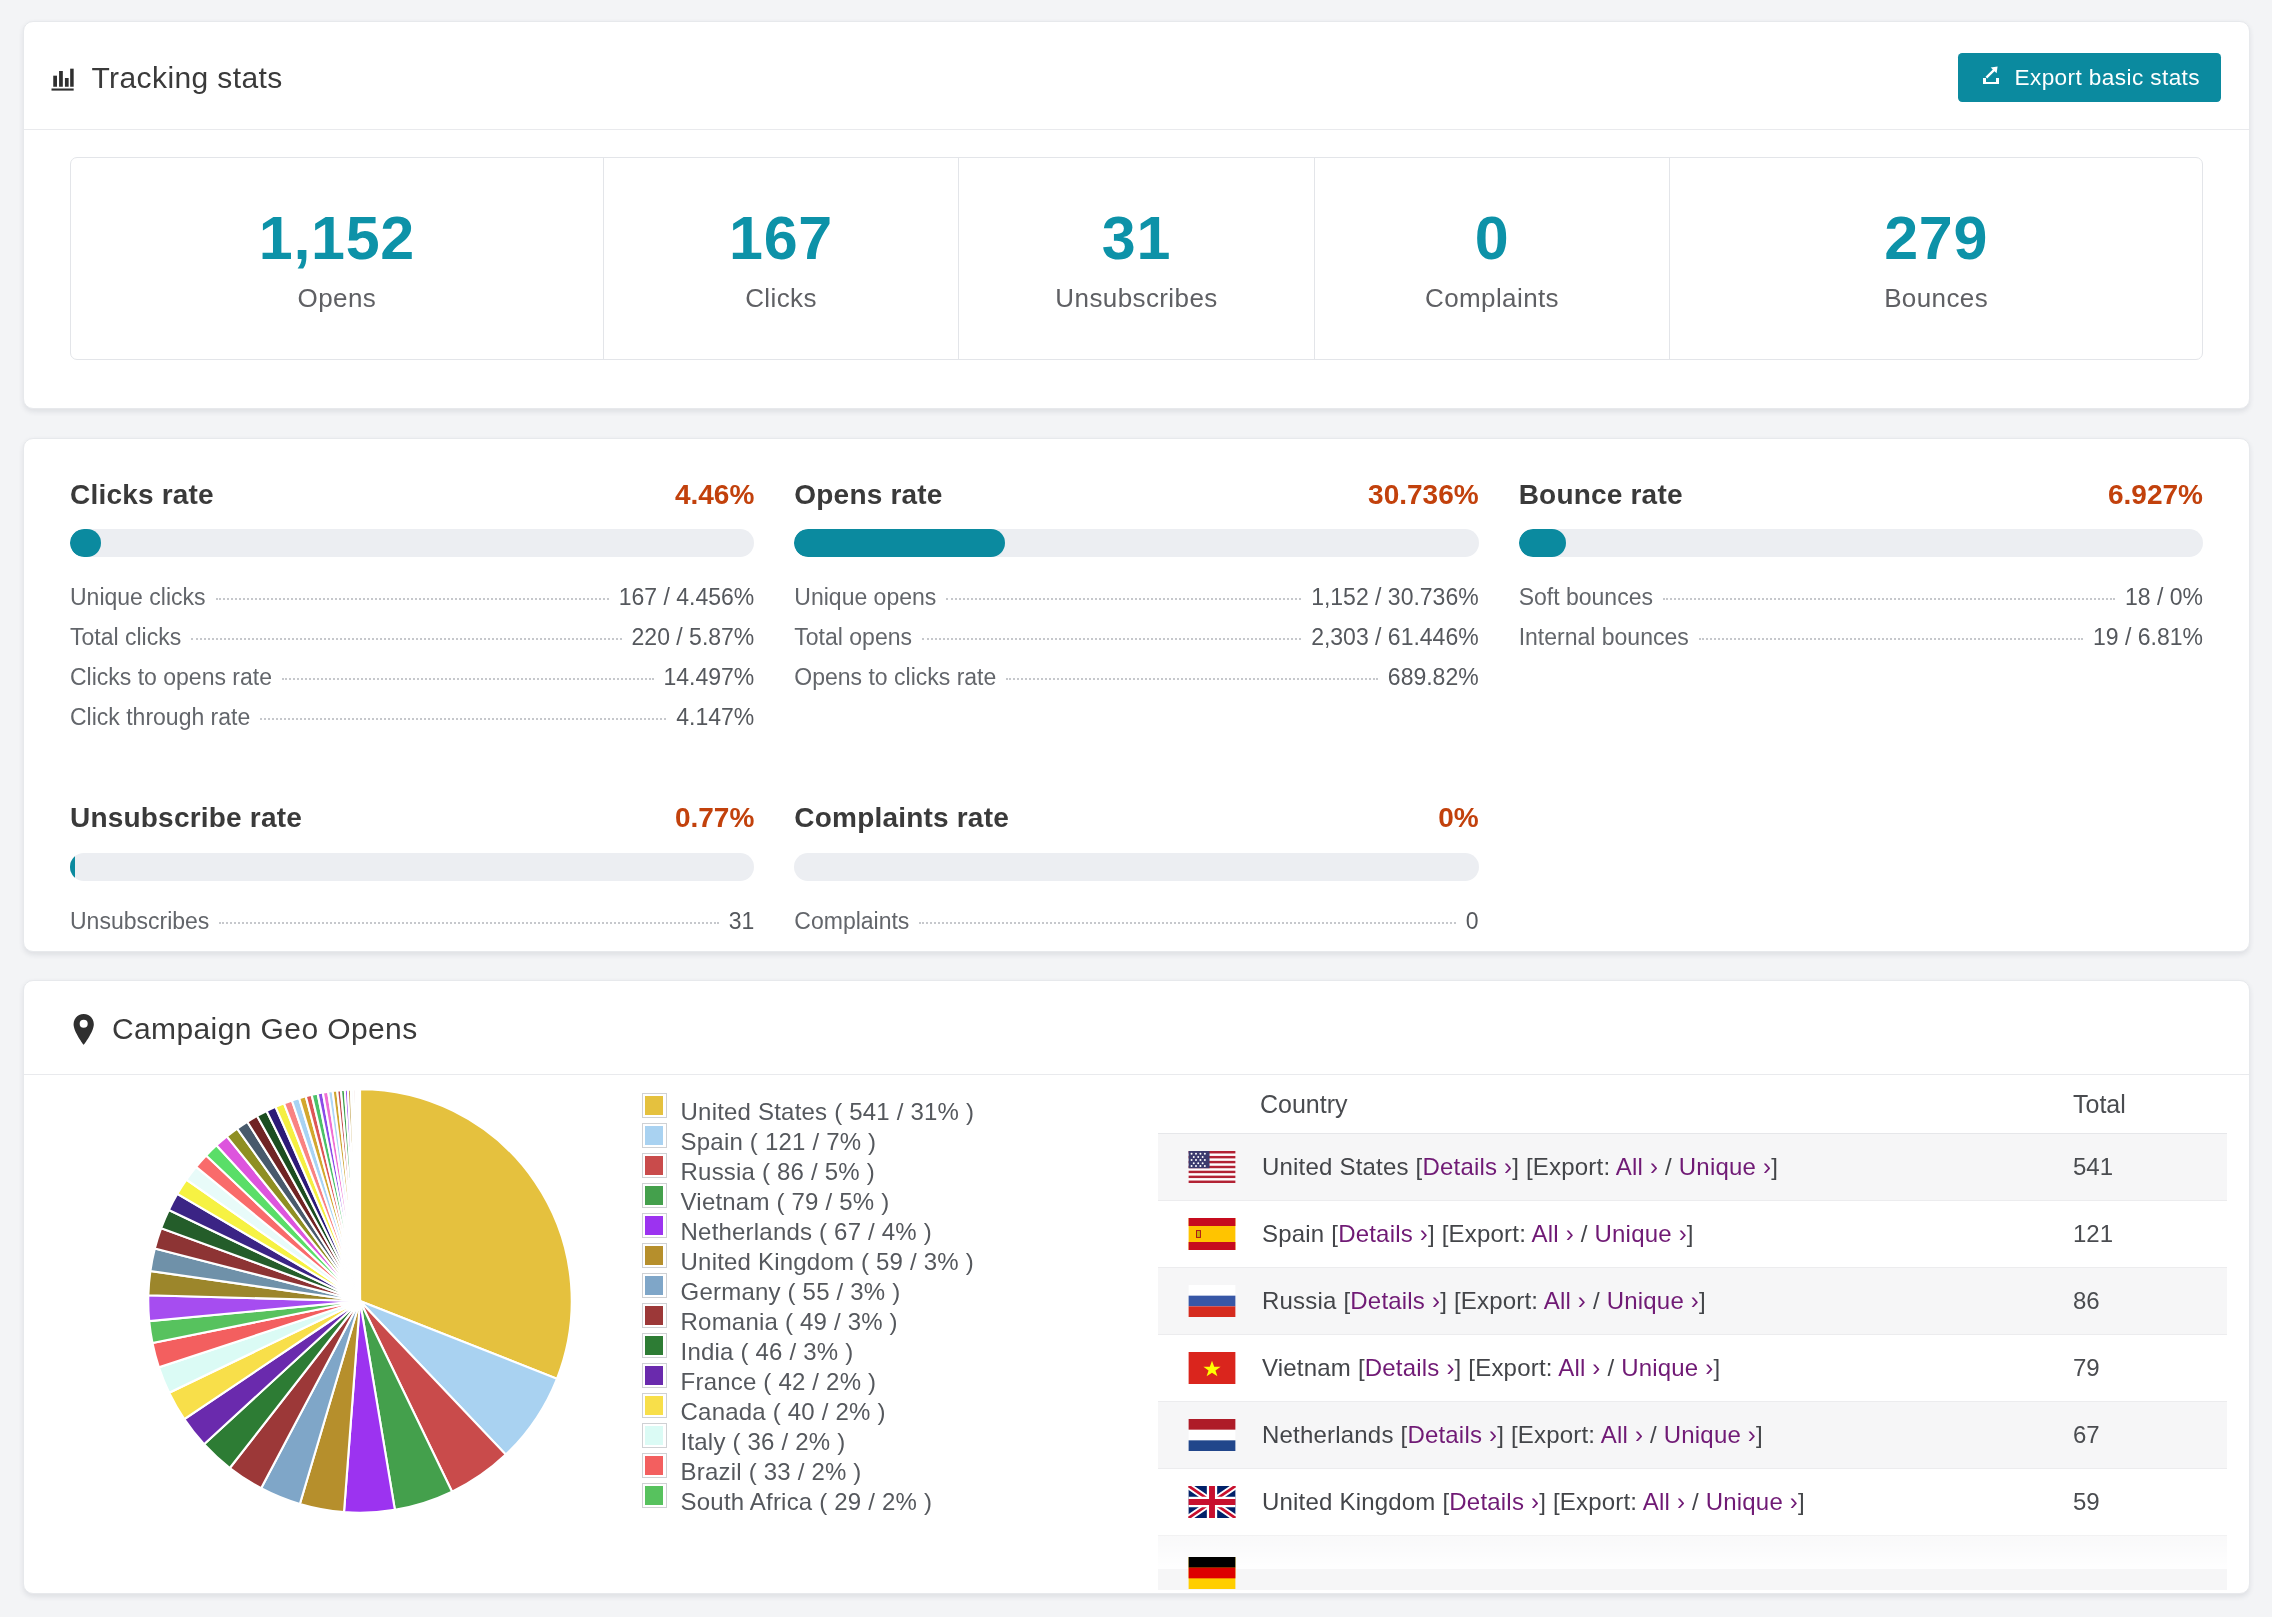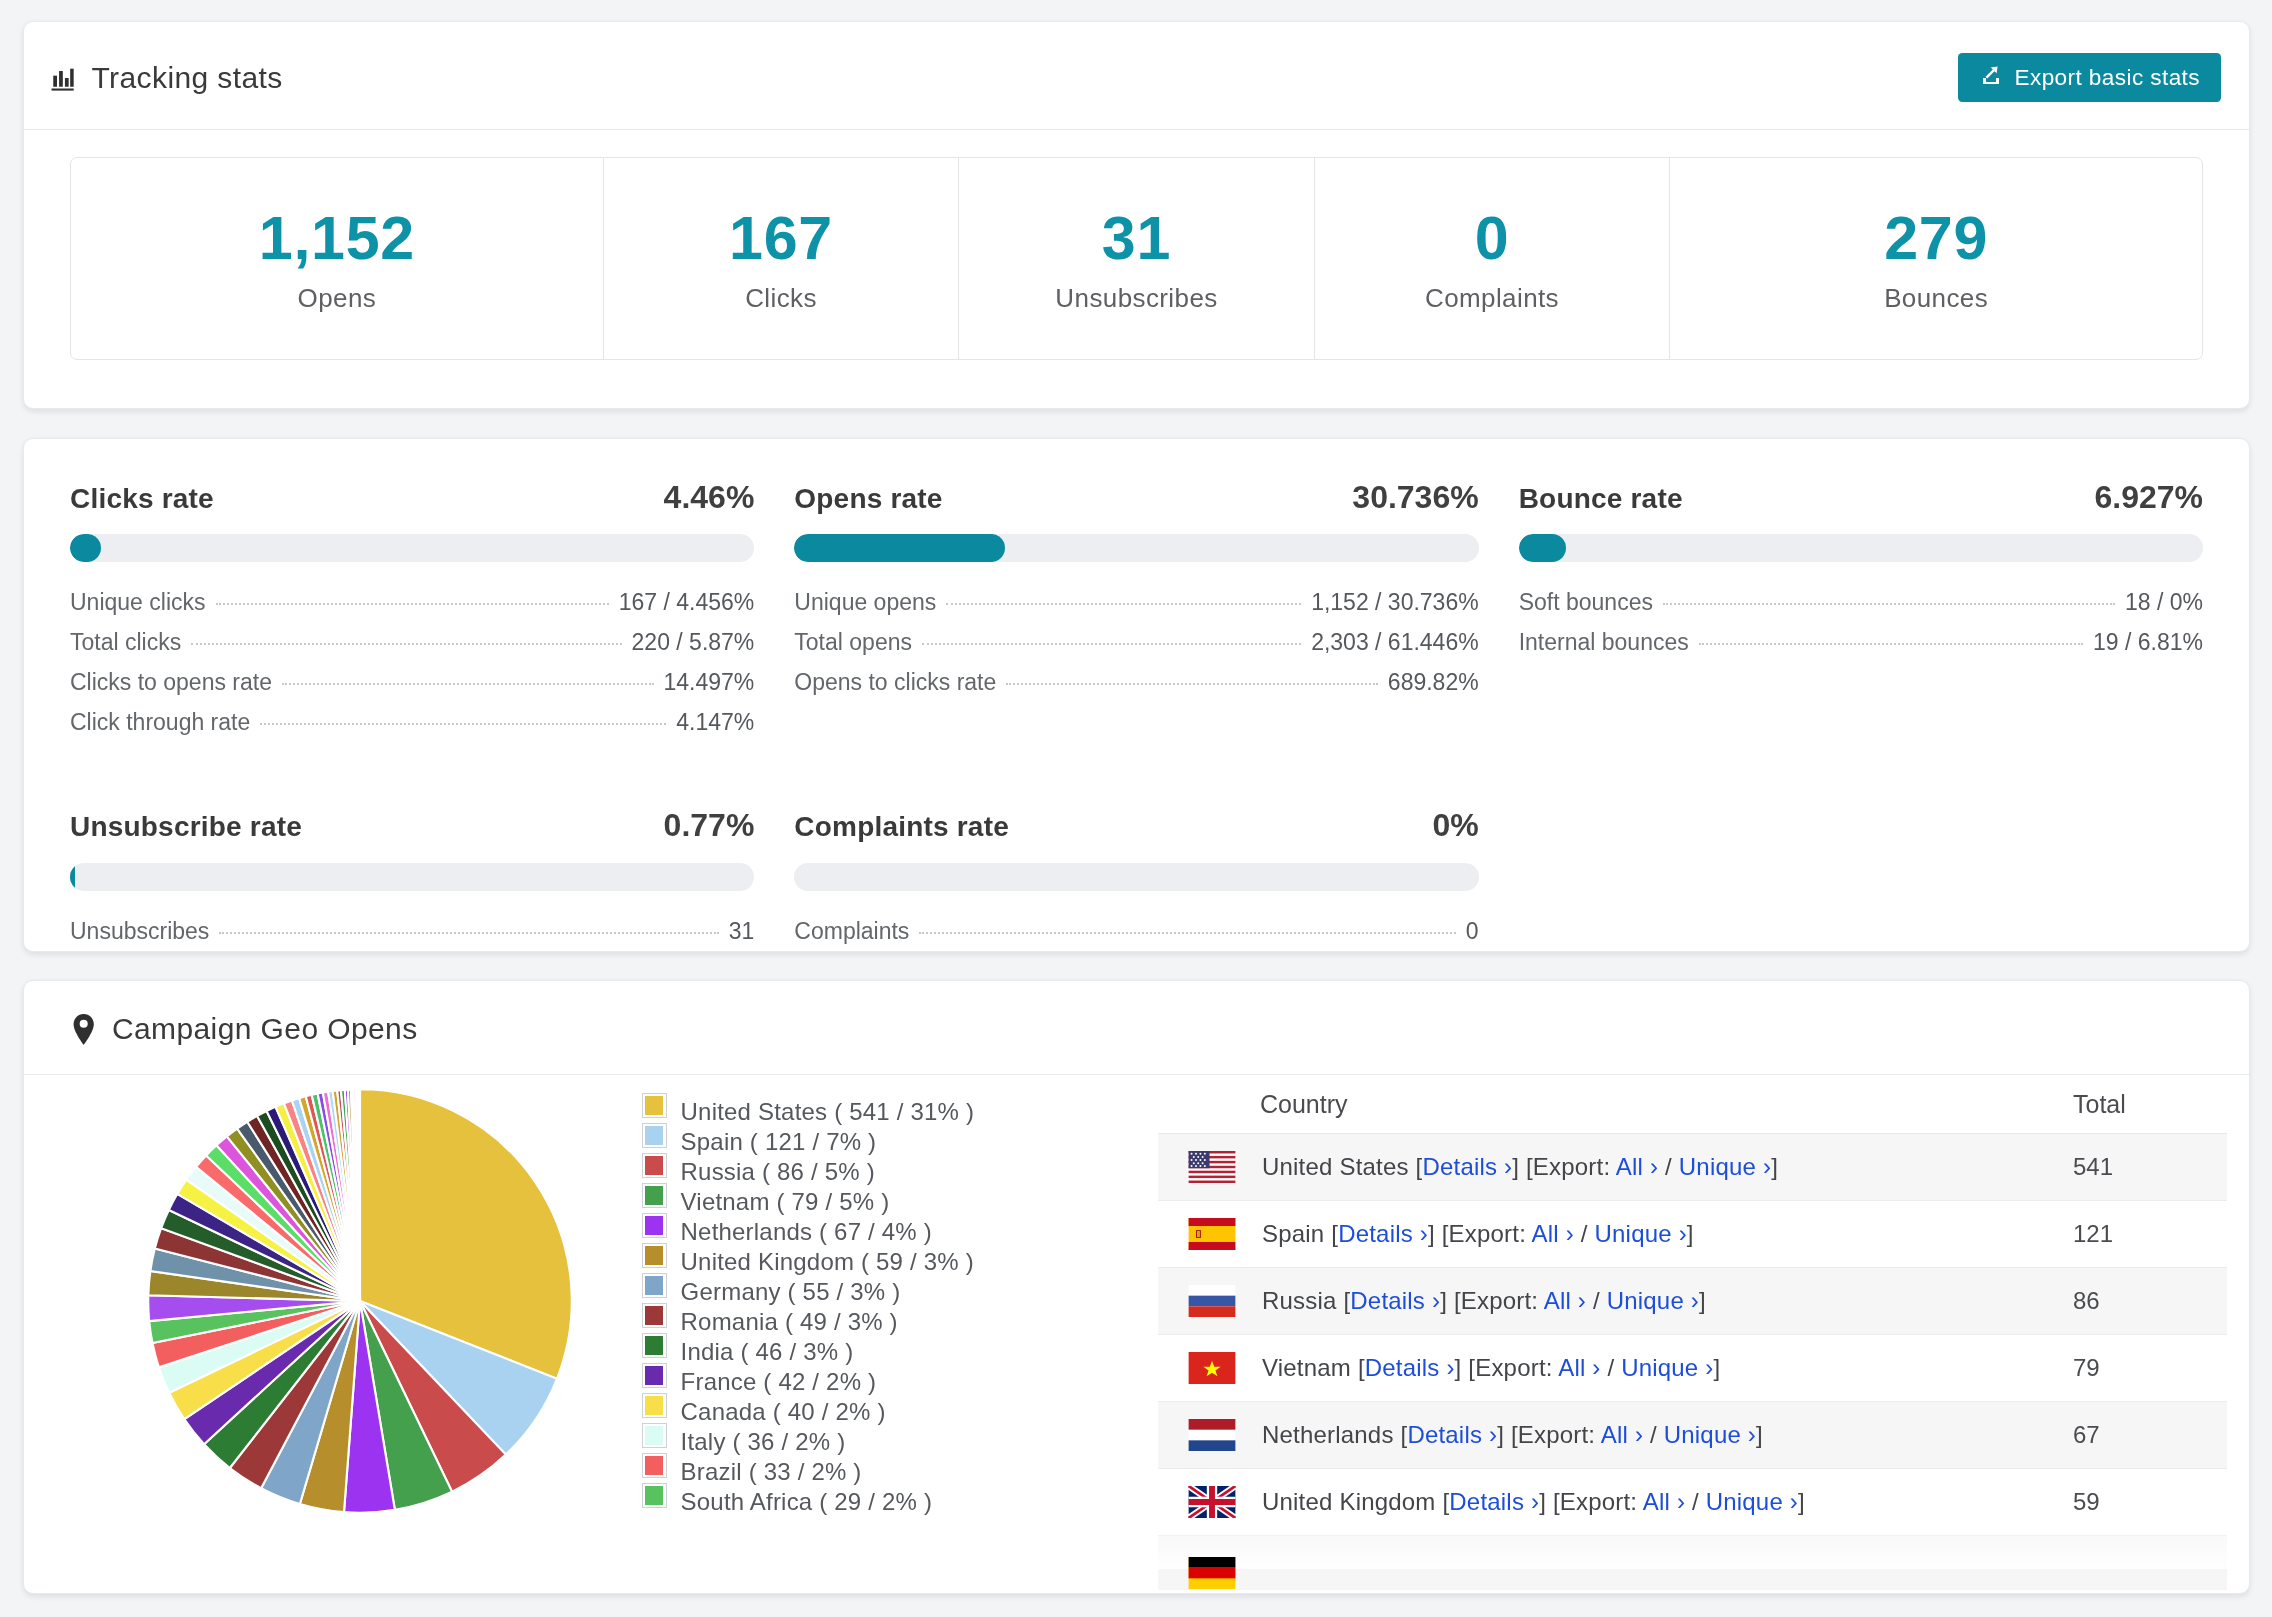--- a/index.html
+++ b/index.html
@@ -37,21 +37,21 @@
     border-right:0.7px solid #e3e5e9;
   }
   .summary-cell:last-child{border-right:none;}
   .summary-num{font-size:61px;font-weight:bold;color:#0d92a8;letter-spacing:0.7px;}
   .summary-lbl{font-size:26px;color:#5f6064;margin-top:10px;letter-spacing:0.4px;}
   
   #card-rates{top:438px;height:514px;padding:40px 46px 0 46px;}
   .rates-grid{display:grid;grid-template-columns:repeat(3,1fr);column-gap:40px;row-gap:58px;}
   .rate-head{display:flex;justify-content:space-between;align-items:baseline;}
   .rate-title{font-size:28px;font-weight:bold;color:#3a3a3a;letter-spacing:0.2px;}
-  .rate-value{font-size:32px;font-weight:bold;color:#404040;text-align:center;}
+  .rate-value{font-size:28px;font-weight:bold;color:#c2410c;text-align:center;}
   .rate-bar{height:28px;background:#eceef2;border-radius:14px;margin-top:18.4px;overflow:hidden;}
   .rate-fill{height:100%;background:#0b8a9f;border-radius:14px;}
   .rate-rows{margin-top:27px;}
   .rate-row{display:flex;align-items:baseline;height:40px;}
   .rr-label{font-size:23px;color:#63666b;white-space:nowrap;}
   .rr-leader{flex:1;border-bottom:2.1px dotted #c6c8cc;margin:0 10px;transform:translateY(-5px);}
   .rr-value{font-size:23px;color:#55585d;white-space:nowrap;}
   
   #card-geo{top:980px;height:614px;overflow:hidden;}
   #card-geo .card-header{border-bottom:1.4px solid #e9eaed;padding:31px 28px 28px 47px;}
@@ -67,21 +67,21 @@
   .legend-label{font-size:24px;color:#55585d;letter-spacing:0.2px;margin-top:12px;}
   #geo-table{position:absolute;left:1134px;top:0;width:1069px;}
   .gt-header{display:flex;align-items:center;height:58px;border-bottom:1.4px solid #e6e7ea;}
   .gt-col-country{margin-left:102px;flex:1;font-size:25px;color:#4a4c50;}
   .gt-col-total{width:154px;font-size:25px;color:#4a4c50;}
   .gt-row{display:flex;align-items:center;height:66px;border-bottom:0.7px solid #ececee;position:relative;}
   .gt-row.odd{background:#f6f6f7;}
   .gt-flag{width:48px;height:32px;margin:0 26px 0 30px;flex:0 0 auto;position:relative;z-index:3;}
   .gt-flag svg{display:block;}
   .gt-text{flex:1;font-size:24px;color:#434549;white-space:nowrap;letter-spacing:0.2px;}
-  .gt-text a{color:#1d4ed8;text-decoration:none;}
+  .gt-text a{color:#701a75;text-decoration:none;}
   .gt-total{width:154px;font-size:24px;color:#4a4c50;}
   .gt-row.partial{height:54px;border-bottom:none;align-items:flex-start;}
   .gt-row.partial .gt-flag{margin-top:21px;}
   .geo-fade{
     position:absolute;left:0;right:0;bottom:0;height:49px;z-index:2;pointer-events:none;
     background:linear-gradient(to bottom,rgba(255,255,255,0),rgba(255,255,255,.95));
   }
 </style>
 </head>
 <body>

